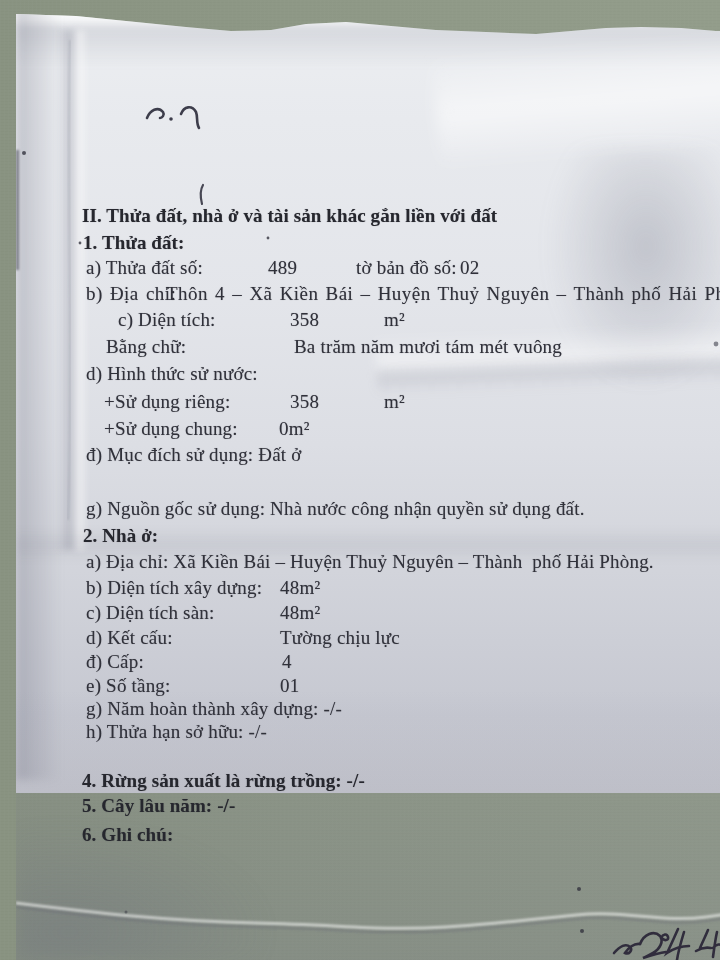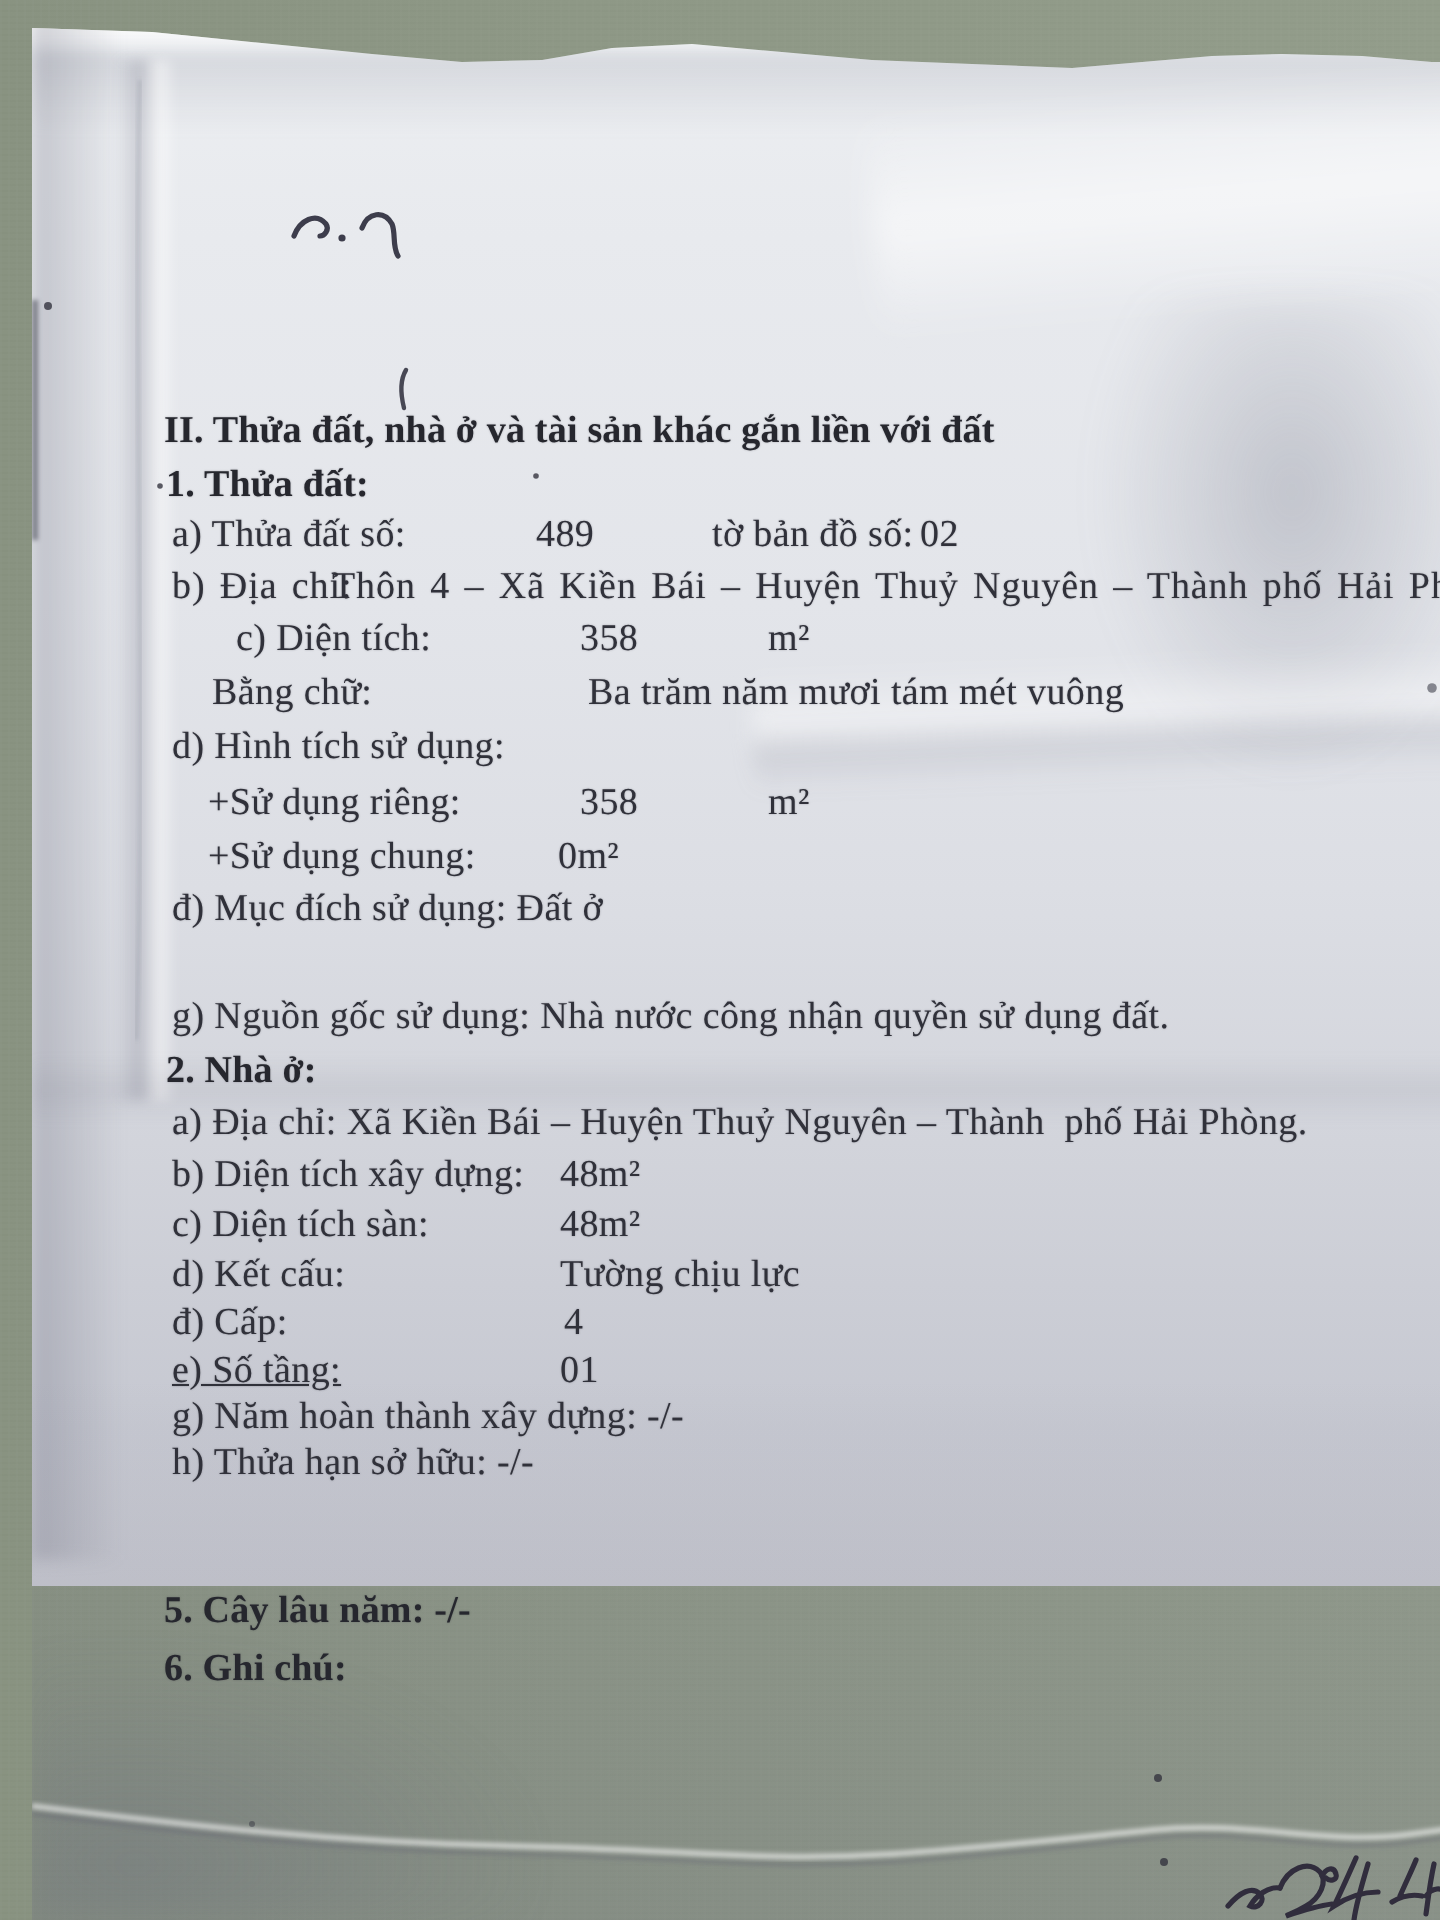--- a/index.html
+++ b/index.html
@@ -89,42 +89,43 @@
         <span class="seg" style="left: 252px; top: 257px;">489</span>
         <span class="seg" style="left: 340px; top: 257px;">tờ bản đồ số:</span>
         <span class="seg" style="left: 444px; top: 257px;">02</span>
         <span class="seg" style="left: 70px; top: 283px; letter-spacing: 0.45px; word-spacing: 2px;">b) Địa chỉ:</span>
         <span class="seg" style="left: 150px; top: 283px; letter-spacing: 0.45px; word-spacing: 2px;">Thôn 4 – Xã Kiền Bái – Huyện Thuỷ Nguyên – Thành phố Hải Phòng</span>
         <span class="seg" style="left: 70px; top: 309px; margin-left: 32px;">c) Diện tích:</span>
         <span class="seg" style="left: 274px; top: 309px;">358</span>
         <span class="seg" style="left: 368px; top: 309px;">m²</span>
         <span class="seg" style="left: 90px; top: 336px;">Bằng chữ:</span>
         <span class="seg" style="left: 278px; top: 336px;">Ba trăm năm mươi tám mét vuông</span>
-        <span class="seg" style="left: 70px; top: 363px;">d) Hình tích sử dụng:</span>
+        <span class="seg" style="left: 70px; top: 363px;">d) Hình thức sử nước:</span>
         <span class="seg" style="left: 88px; top: 391px;">+Sử dụng riêng:</span>
         <span class="seg" style="left: 274px; top: 391px;">358</span>
         <span class="seg" style="left: 368px; top: 391px;">m²</span>
         <span class="seg" style="left: 88px; top: 418px;">+Sử dụng chung:</span>
         <span class="seg" style="left: 263px; top: 418px;">0m²</span>
         <span class="seg" style="left: 70px; top: 444px;">đ) Mục đích sử dụng: Đất ở</span>
         <span class="seg" style="left: 70px; top: 498px;">g) Nguồn gốc sử dụng: Nhà nước công nhận quyền sử dụng đất.</span>
         <span class="seg bold" style="left: 67px; top: 525px;">2. Nhà ở:</span>
         <span class="seg" style="left: 70px; top: 551px;">a) Địa chỉ: Xã Kiền Bái – Huyện Thuỷ Nguyên – Thành  phố Hải Phòng.</span>
         <span class="seg" style="left: 70px; top: 577px;">b) Diện tích xây dựng:</span>
         <span class="seg" style="left: 264px; top: 577px;">48m²</span>
         <span class="seg" style="left: 70px; top: 602px;">c) Diện tích sàn:</span>
         <span class="seg" style="left: 264px; top: 602px;">48m²</span>
         <span class="seg" style="left: 70px; top: 627px;">d) Kết cấu:</span>
         <span class="seg" style="left: 264px; top: 627px;">Tường chịu lực</span>
         <span class="seg" style="left: 70px; top: 651px;">đ) Cấp:</span>
         <span class="seg" style="left: 266px; top: 651px;">4</span>
-        <span class="seg" style="left: 70px; top: 675px; text-decoration: underline;">e) Số tầng:</span>
+        <span class="seg" style="left: 70px; top: 675px;">e) Số tầng:</span>
         <span class="seg" style="left: 264px; top: 675px;">01</span>
         <span class="seg" style="left: 70px; top: 698px;">g) Năm hoàn thành xây dựng: -/-</span>
         <span class="seg" style="left: 70px; top: 721px;">h) Thửa hạn sở hữu: -/-</span>
+        <span class="seg bold" style="left: 66px; top: 770px;">4. Rừng sản xuất là rừng trồng: -/-</span>
         <span class="seg bold" style="left: 66px; top: 795px;">5. Cây lâu năm: -/-</span>
         <span class="seg bold" style="left: 66px; top: 824px;">6. Ghi chú:</span>
       </div>
 
     <svg class="overlay" width="720" height="960">
       <g stroke="#2b2b3a" stroke-width="2.6" fill="none" stroke-linecap="round" opacity="0.9">
         <path d="M131,118 C134,110 142,106 147,112 C149,115 146,118 144,118"></path>
         <circle cx="155" cy="119" r="1.8" fill="#2b2b3a" stroke="none"></circle>
         <path d="M165,114 C168,106 176,105 180,112 C182,117 180,123 183,128"></path>
       </g>

